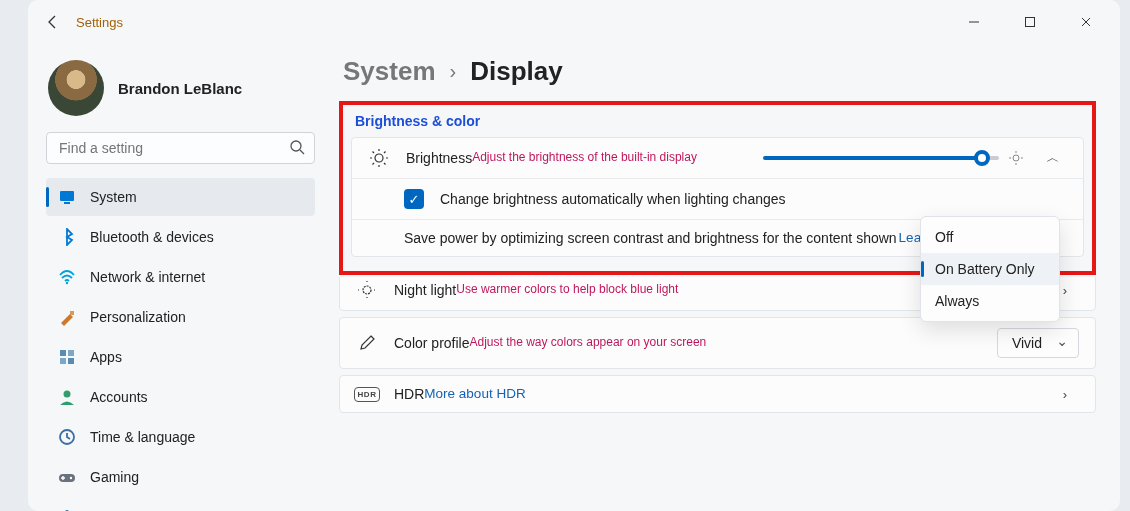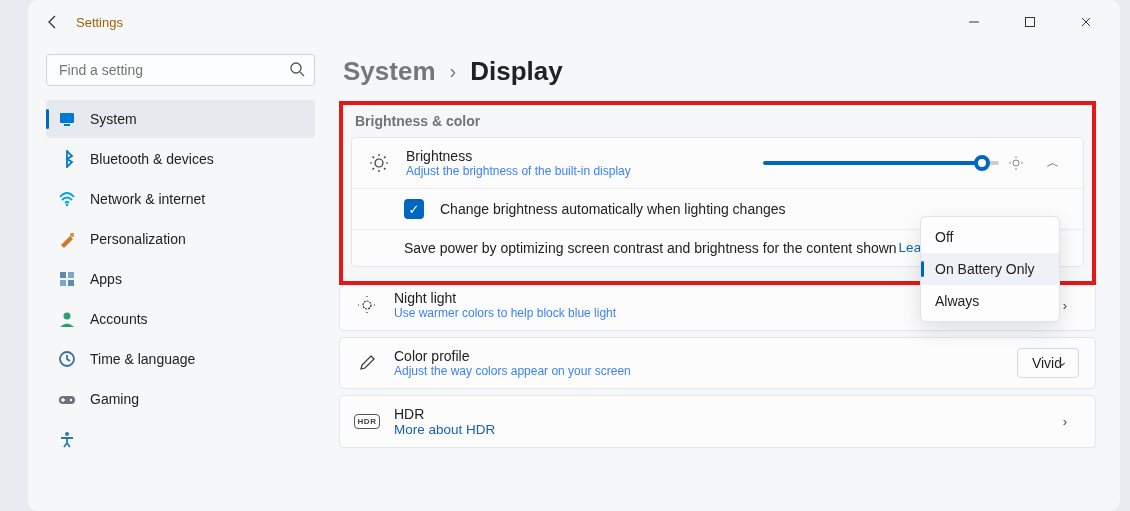--- a/index.html
+++ b/index.html
@@ -30,47 +30,47 @@
   .nav-item.active::before { content:""; position:absolute; left:0; top:9px; bottom:9px; width:3px; background:#0067c0; border-radius:2px; }
   .nav-ico { width:18px; height:18px; display:flex; align-items:center; justify-content:center; }
 
   .main { flex:1; padding: 12px 24px 0 6px; overflow:hidden; }
   .crumbs { display:flex; align-items:center; gap:14px; margin-bottom: 14px; padding-left:4px;}
   .crumb-parent { font-size:26px; font-weight:600; color:#777; }
   .crumb-sep { color:#777; font-size:20px; }
   .crumb-cur { font-size:26px; font-weight:600; color:#222; }
 
   .highlight-box { border: 4px solid #e51717; padding: 6px 8px 8px 8px; margin-bottom: 6px; }
-  .section-title { font-size:14px; font-weight:600; color:#737373; margin: 2px 0 8px 4px; }
+  .section-title { font-size:14px; font-weight:600; color:#1d4ed8; margin: 2px 0 8px 4px; }
 
   .card { background:#fcfcfd; border:1px solid #e2e5ea; border-radius:4px; margin-bottom:6px; }
   .card-row { display:flex; align-items:center; padding:10px 16px; gap:16px; border-top:1px solid #e8eaee; }
   .card-row:first-child { border-top:none; }
   .row-ico { width:22px; color:#444; display:flex; align-items:center; justify-content:center; }
-  .row-txt { flex:1; display:flex; flex-direction:column; }
+  .row-txt { flex:1; display:flex; }
   .row-title { font-size:14px; color:#222; }
-  .row-sub { font-size:12px; color:#3b82f6; }
+  .row-sub { font-size:12px; color:#be185d; }
   .link { color:#1462b5; font-size:13.5px; cursor:pointer; }
 
   .slider-wrap { display:flex; align-items:center; gap:10px; width:260px; }
   .slider { flex:1; height:4px; background:linear-gradient(90deg,#0067c0 0 93%, #c9cdd3 93% 100%); border-radius:3px; position:relative; }
   .thumb { position:absolute; top:-6px; left: calc(93% - 8px); width:16px; height:16px; border-radius:50%; background:#fff; border:4px solid #0067c0; }
   .chev { width:28px; color:#444; text-align:center; font-size:13px; }
 
   .checkbox { width:20px; height:20px; border-radius:4px; background:#0067c0; display:flex; align-items:center; justify-content:center; color:#fff; font-size:13px; }
 
   .dropdown-menu { position:absolute; right:60px; top:172px; width:140px; background:#fdfdfe; border:1px solid #e0e3e8; border-radius:6px; box-shadow:0 8px 22px rgba(0,0,0,0.12); padding:4px 0; }
   .dd-item { padding:8px 14px; font-size:14px; color:#222; cursor:pointer; position:relative;}
   .dd-item.sel { background:#eef1f5; }
   .dd-item.sel::before { content:""; position:absolute; left:0; top:8px; bottom:8px; width:3px; background:#0067c0; border-radius:2px;}
 
   .toggle { width:42px; height:20px; border-radius:12px; border:1px solid #7a7e85; background:#f3f4f6; position:relative; }
   .toggle .knob { position:absolute; left:3px; top:3px; width:12px; height:12px; border-radius:50%; background:#54575c; }
 
-  .select-box { border:1px solid #d5d8dd; border-radius:4px; padding:6px 16px 6px 14px; font-size:14px; color:#222; background:#fdfdfe; position:relative; }
+  .select-box { border:1px solid #d5d8dd; border-radius:4px; padding:6px 36px 6px 14px; font-size:14px; color:#222; background:#fdfdfe; position:relative; }
   .select-box::after { content:"⌄"; position:absolute; right:10px; top:4px; color:#555; }
 
   .hdr-box { border:1px solid #555; border-radius:4px; font-size:8px; font-weight:700; padding:2px 3px; letter-spacing:.5px; }
 </style>
 </head>
 <body>
 
 <div class="window">
 
   <div class="titlebar">
@@ -94,20 +94,24 @@
       <div>
           <svg width="12" height="12">
             <path d="M2 2l8 8M10 2l-8 8" stroke="#333" stroke-width="1"></path>
           </svg>
         </div>
     </div>
   </div>
 
   <div class="body">
     <div class="sidebar">
+      <div class="profile">
+        <div class="avatar"></div>
+        <div class="profile-name">Brandon LeBlanc</div>
+      </div>
       <div class="search-wrap">
         <input class="search" placeholder="Find a setting" style="">
         <span class="search-ico">
           <svg width="16" height="16" viewBox="0 0 16 16">
               <circle cx="7" cy="7" r="5" stroke="#555" stroke-width="1.3" fill="none"></circle>
               <line x1="11" y1="11" x2="15" y2="15" stroke="#555" stroke-width="1.3"></line>
             </svg>
         </span>
       </div>
       <div class="nav" id="nav-list">

